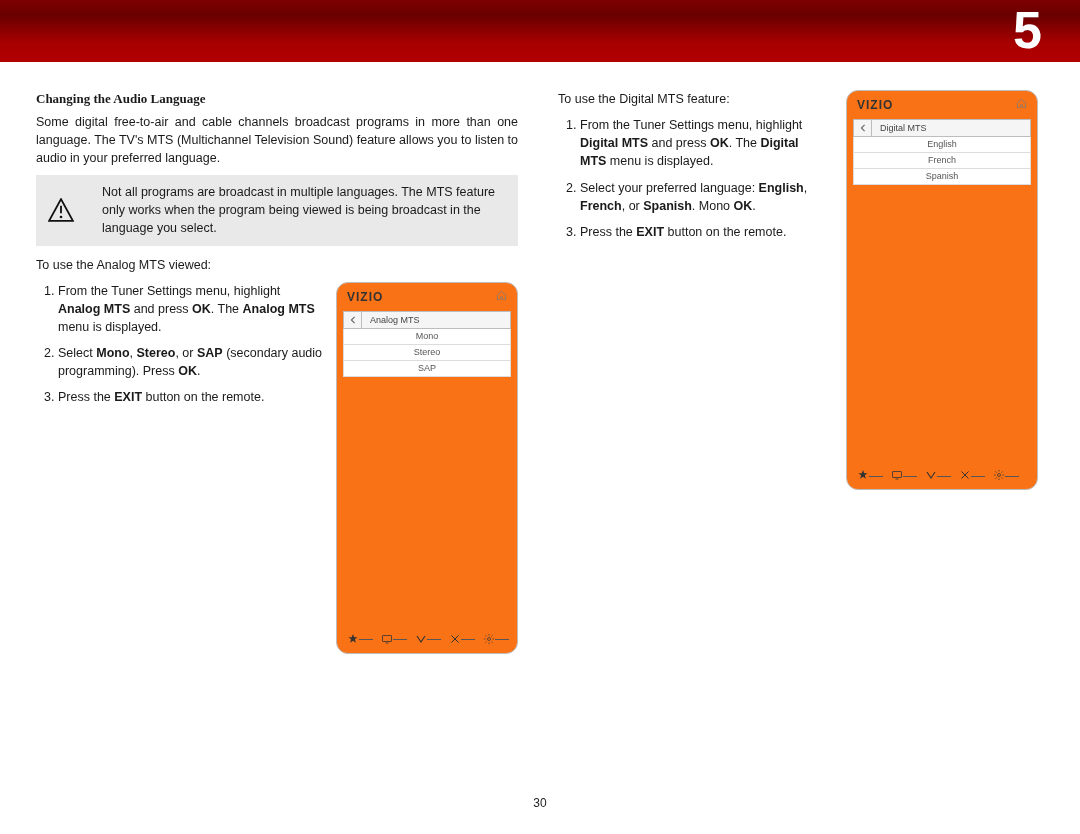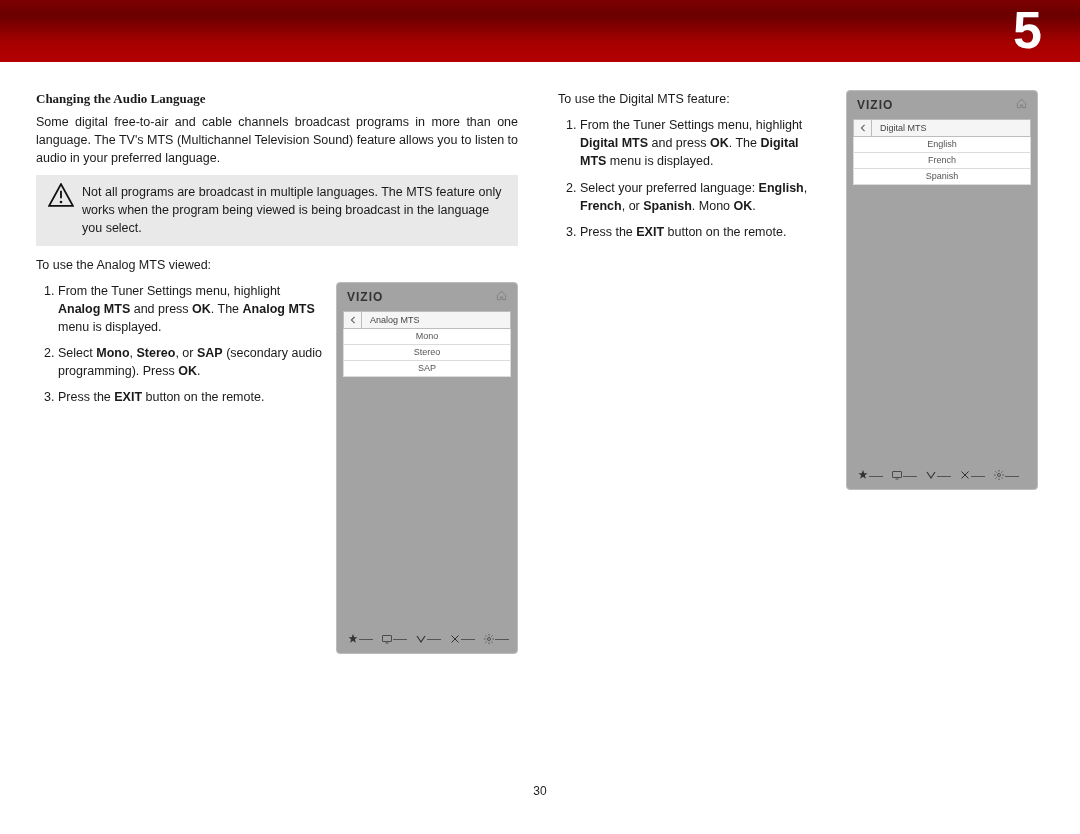--- a/index.html
+++ b/index.html
@@ -6,45 +6,45 @@
   html,body{width:1080px;height:834px;font-family:"Helvetica Neue",Arial,sans-serif;color:#1a1a1a;background:#fff;}
   .topbar{height:62px;background:linear-gradient(#7d0000 0%,#6a0000 25%,#a80000 70%,#b30000 100%);position:relative;}
   .topbar .num{position:absolute;right:38px;top:0px;color:#fff;font-size:52px;font-weight:700;}
   .page{padding:28px 36px 0 36px;display:flex;gap:40px;position:relative;height:756px;}
   .col{flex:1;font-size:12.5px;line-height:1.45;}
   .col-left{max-width:482px}
   .col-right{max-width:480px;display:flex;gap:24px}
   .rcol-text{flex:1}
   h3{font-size:13px;font-weight:700;margin-bottom:4px;font-family:Liberation Serif, serif;}
   p{margin-bottom:8px;text-align:justify}
-  .note{background:#e9e9e9;display:flex;gap:8px;padding:8px 12px;margin:6px 0 10px;align-items:flex-start}
+  .note{background:#e9e9e9;display:flex;gap:28px;padding:8px 12px;margin:6px 0 10px;align-items:center}
   .note .tri{width:26px;min-width:26px;height:24px;display:flex;align-items:center;justify-content:center}
   .note .tri svg{width:26px;height:24px}
   ol{list-style:decimal;padding-left:22px}
   ol li{margin-bottom:8px}
   b{font-weight:700}
   .left-with-panel{display:flex;gap:12px;align-items:flex-start}
   .left-text{flex:1}
   
-  .tv{border:1px solid #bcbcbc;border-radius:4px;width:182px;background:#a3a3a3;display:flex;flex-direction:column}
+  .tv{border:1px solid #bcbcbc;border-radius:12px;width:182px;background:#f97316;display:flex;flex-direction:column}
   .tv.small{height:372px}
   .tv.wide{width:192px;height:400px}
   .tv-headbar{display:flex;align-items:center;justify-content:space-between;padding:6px 10px 3px}
   .tv-logo{font-family:Arial,sans-serif;font-weight:700;letter-spacing:1px;font-size:12px;color:#333}
   .tv-home{font-size:9px;color:#666}
   .tv-body{flex:1;padding:2px 6px 6px}
   .menu-title{border:1px solid #bdbdbd;display:flex;align-items:center;height:18px;font-size:9px;color:#444;background:#f5f5f5}
   .menu-title .back{width:18px;display:flex;align-items:center;justify-content:center;border-right:1px solid #bdbdbd;height:100%}
   .menu-title .lbl{padding-left:8px}
   .menu-item{border:1px solid #dcdcdc;border-top:none;height:16px;font-size:9px;display:flex;align-items:center;justify-content:center;color:#555;background:#fff}
   .tv-toolbar{display:flex;gap:8px;padding:6px 10px 8px;justify-content:flex-start}
   .tb-item{display:flex;align-items:center;gap:0;color:#333}
   .tb-item svg{width:12px;height:12px}
   .tb-underline{display:inline-block;width:14px;height:1px;background:#555;margin-top:2px}
-  .pagenum{position:absolute;left:0;right:0;bottom:20px;text-align:center;font-size:12px;color:#222}
+  .pagenum{position:absolute;left:0;right:0;bottom:8px;text-align:center;font-size:12px;color:#222}
   .back svg{width:8px;height:8px}
 </style>
 </head>
 <body>
 
 <div class="topbar">
   <div class="num">5</div>
 </div>
 
 <div class="page">

